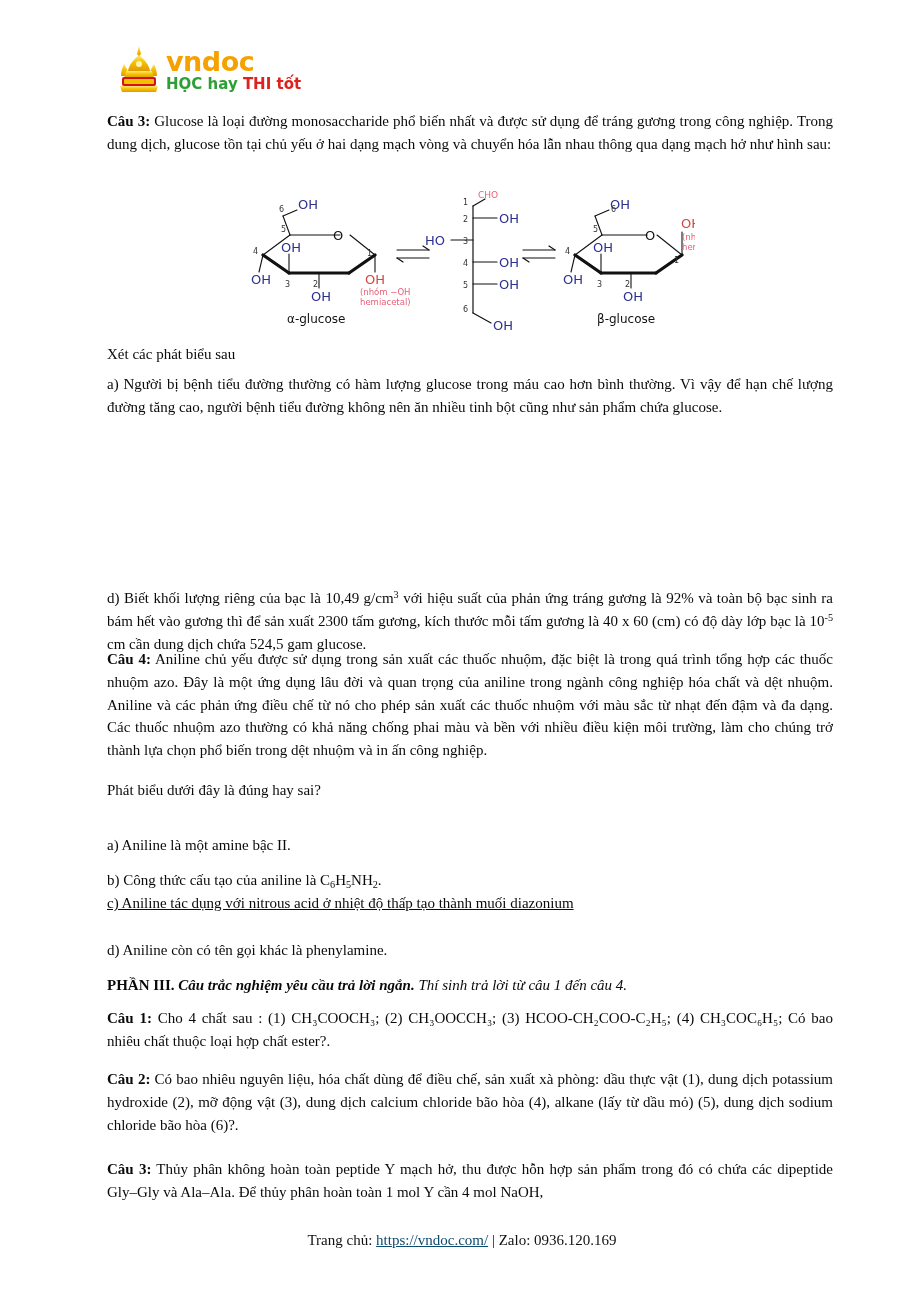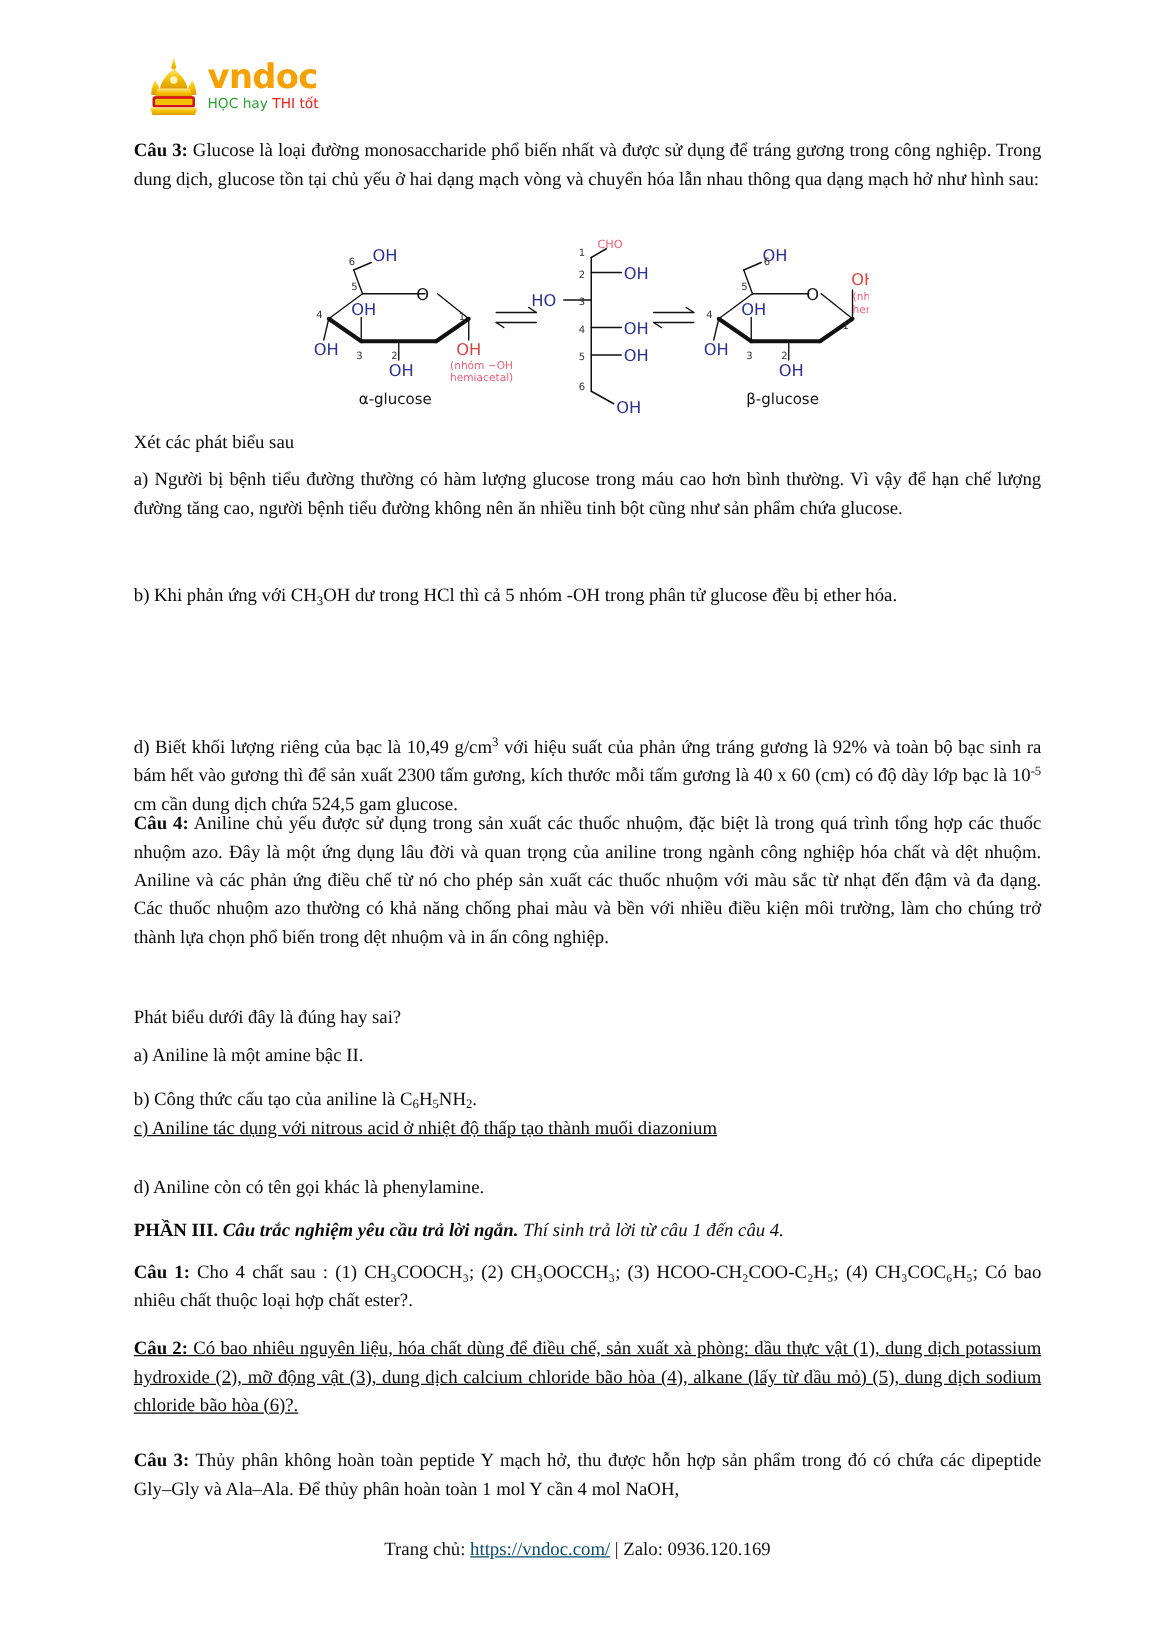--- a/index.html
+++ b/index.html
@@ -19,21 +19,21 @@
     display:flex; align-items:flex-start; gap:4px;
   }
   .logo-mark{ position:relative; width:46px; height:52px; }
   .logo-mark svg{ display:block; }
   .logo-text{ display:flex; flex-direction:column; line-height:1; padding-top:4px;}
   .logo-word{
     font-family:"DejaVu Sans", sans-serif;
     font-weight:bold; font-size:27px; letter-spacing:-0.5px;
     color:#f5a200; margin-bottom:2px;
   }
-  .logo-sub{ font-family:"DejaVu Sans", sans-serif; font-weight:normal; font-size:11px; letter-spacing:0px;}
+  .logo-sub{ font-family:"DejaVu Sans", sans-serif; font-weight:bold; font-size:15px; letter-spacing:0px;}
   .logo-sub .g{ color:#2e9e35; }
   .logo-sub .r{ color:#e0211c; }
 
   
   .body-txt{
     position:absolute;
     left:107px; width:726px;
     font-size:15px;
     line-height:1.52;
     text-align:justify;
@@ -222,34 +222,31 @@
   </div>
 
   <div class="body-txt" style="top:343px;">
     <span>Xét các phát biểu sau</span>
   </div>
 
   <div class="body-txt" style="top:373px;">
     <span>a) Người bị bệnh tiểu đường thường có hàm lượng glucose trong máu cao hơn bình thường. Vì vậy để hạn chế lượng đường tăng cao, người bệnh tiểu đường không nên ăn nhiều tinh bột cũng như sản phẩm chứa glucose.</span>
   </div>
 
-  <div class="body-txt" style="top:466px;">
-    <span>b) Khi phản ứng với CH</span><sub>3</sub><span>OH dư trong HCl thì cả 5 nhóm -OH trong phân tử glucose đều bị ether hóa.</span>
-  </div>
 
 
   <div class="body-txt" style="top:587px;">
     <span>d) Biết khối lượng riêng của bạc là 10,49 g/cm</span><sup>3</sup><span> với hiệu suất của phản ứng tráng gương là 92% và toàn bộ bạc sinh ra bám hết vào gương thì để sản xuất 2300 tấm gương, kích thước mỗi tấm gương là 40 x 60 (cm) có độ dày lớp bạc là 10</span><sup>-5</sup><span> cm cần dung dịch chứa 524,5 gam glucose.</span>
   </div>
 
   <div class="body-txt" style="top:648px;">
     <span class="b">Câu 4:</span><span> Aniline chủ yếu được sử dụng trong sản xuất các thuốc nhuộm, đặc biệt là trong quá trình tổng hợp các thuốc nhuộm azo. Đây là một ứng dụng lâu đời và quan trọng của aniline trong ngành công nghiệp hóa chất và dệt nhuộm. Aniline và các phản ứng điều chế từ nó cho phép sản xuất các thuốc nhuộm với màu sắc từ nhạt đến đậm và đa dạng. Các thuốc nhuộm azo thường có khả năng chống phai màu và bền với nhiều điều kiện môi trường, làm cho chúng trở thành lựa chọn phổ biến trong dệt nhuộm và in ấn công nghiệp.</span>
   </div>
 
-  <div class="body-txt" style="top:803px;">
+  <div class="body-txt" style="top:779px;">
     <span>Phát biểu dưới đây là đúng hay sai?</span>
   </div>
 
   <div class="body-txt" style="top:834px;">
     <span>a) Aniline là một amine bậc II.</span>
   </div>
 
   <div class="body-txt" style="top:869px;">
     <span>b) Công thức cấu tạo của aniline là C</span><sub>6</sub><span>H</span><sub>5</sub><span>NH</span><sub>2</sub><span>.</span>
   </div>
@@ -263,21 +260,21 @@
   </div>
 
   <div class="body-txt" style="top:974px; text-align:left;">
     <span class="b">PHẦN III.</span><span class="bi"> Câu trắc nghiệm yêu cầu trả lời ngắn.</span><span class="i"> Thí sinh trả lời từ câu 1 đến câu 4.</span>
   </div>
 
   <div class="body-txt" style="top:1007px;">
     <span class="b">Câu 1:</span><span> Cho 4 chất sau : (1) CH₃COOCH₃; (2) CH₃OOCCH₃; (3) HCOO-CH₂COO-C₂H₅; (4) CH₃COC₆H₅; Có bao nhiêu chất thuộc loại hợp chất ester?.</span>
   </div>
 
-  <div class="body-txt" style="top:1068px;text-decoration:underline;">
+  <div class="body-txt" style="top:1068px;">
     <span class="b">Câu 2:</span><span>  Có bao nhiêu nguyên liệu, hóa chất dùng để điều chế, sản xuất xà phòng: dầu thực vật (1), dung dịch potassium hydroxide (2), mỡ động vật (3), dung dịch calcium chloride bão hòa (4), alkane (lấy từ dầu mỏ) (5), dung dịch sodium chloride bão hòa (6)?.</span>
   </div>
 
   <div class="body-txt" style="top:1158px;">
     <span class="b">Câu 3:</span><span>  Thủy phân không hoàn toàn peptide Y mạch hở, thu được hỗn hợp sản phẩm trong đó có chứa các dipeptide Gly–Gly và Ala–Ala. Để thủy phân hoàn toàn 1 mol Y cần 4 mol NaOH,</span>
   </div>
 
   <div class="footer">
     <span>Trang chủ: </span><a href="#">https://vndoc.com/</a><span> | Zalo: 0936.120.169</span>
   </div>

